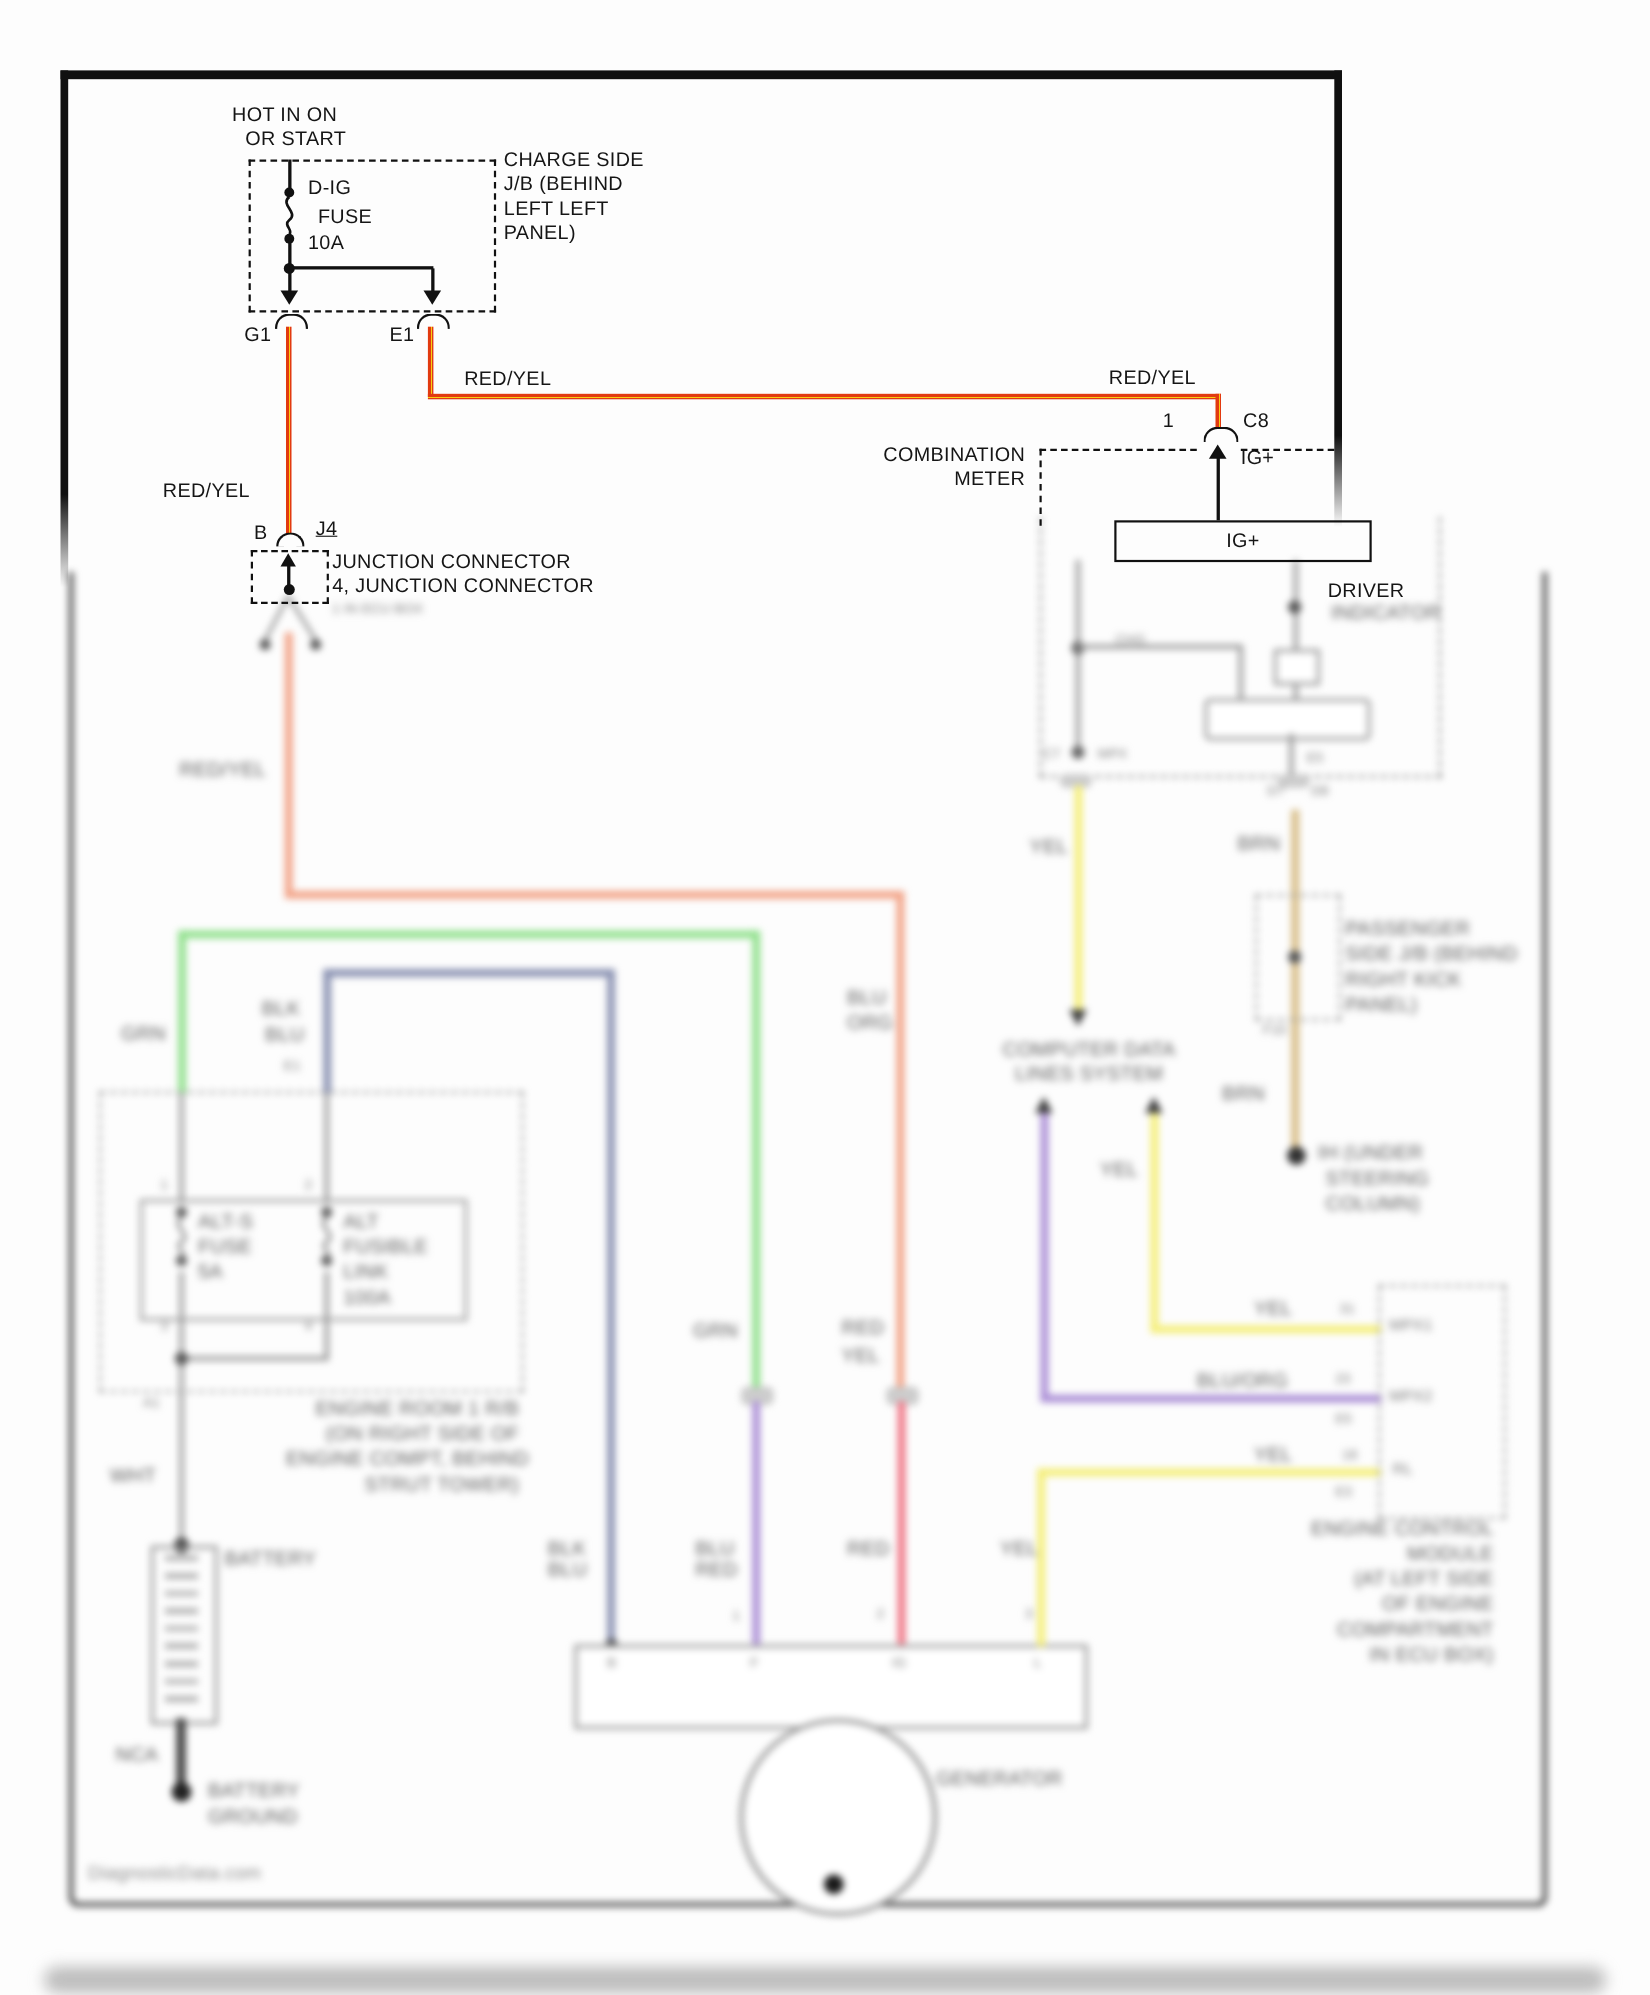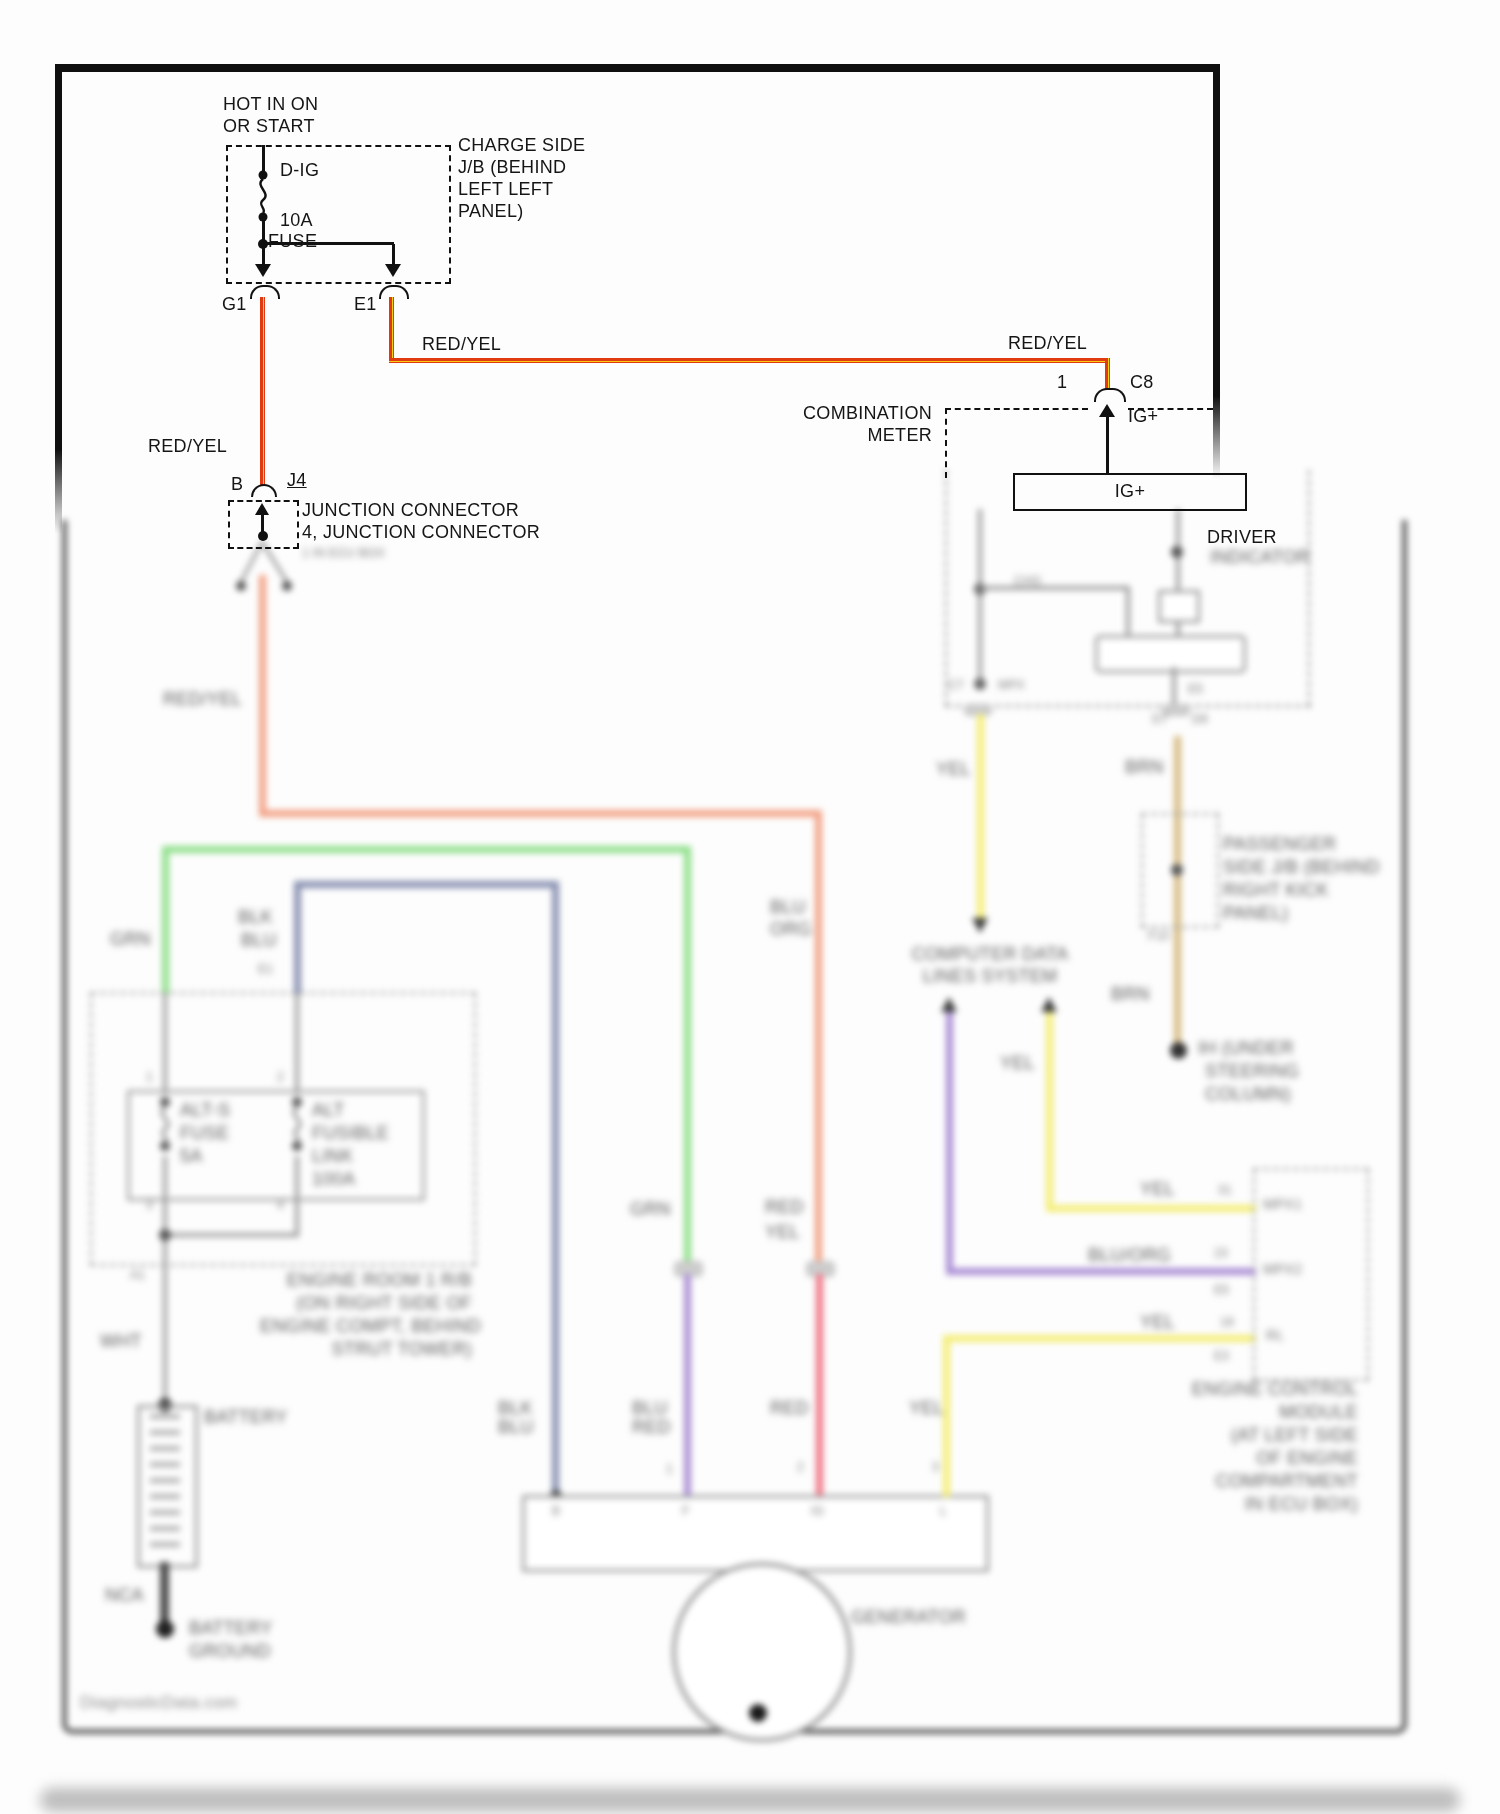--- a/index.html
+++ b/index.html
@@ -210,39 +210,39 @@
     <div class="bt" style="left:1205px;top:1083px;">COLUMN)</div>
 
     <div class="bt" style="left:80px;top:1691px;color:#8a8a8a;font-size:17px;">DiagnosticData.com</div>
     <div class="abs" style="left:40px;top:1788px;width:1420px;height:24px;background:#a8a8a8;opacity:.75;border-radius:12px;filter:blur(6px);"></div>
   </div>
 
   <div class="abs" style="left:55px;top:64px;width:1165px;height:8px;background:#101010;"></div>
   <div class="abs" style="left:55px;top:64px;width:7px;height:470px;background:linear-gradient(180deg,#101010 0 82%,rgba(16,16,16,0));"></div>
   <div class="abs" style="left:1213px;top:64px;width:7px;height:415px;background:linear-gradient(180deg,#101010 0 80%,rgba(16,16,16,0));"></div>
 
-  <div class="lbl" style="left:223px;top:93px;">HOT IN ON</div>
+  <div class="lbl" style="left:211px;top:93px;">HOT IN ON</div>
   <div class="lbl" style="left:223px;top:115px;">OR START</div>
 
   <div class="abs" style="left:226px;top:145px;width:221px;height:135px;border:2.5px dashed #111;"></div>
   <div class="wire" style="left:262px;top:145px;width:2.5px;height:30px;background:#111;"></div>
   <svg class="abs" style="left:250px;top:168px" width="26" height="56" viewBox="0 0 26 56">
     <circle cx="13" cy="7" r="4.5" fill="#111"></circle>
       <circle cx="13" cy="49" r="4.5" fill="#111"></circle>
     <path d="M13,11 C4,18 22,25 13,32 C7,37 17,41 13,45" fill="none" stroke="#111" stroke-width="2.4"></path>
   </svg>
   <div class="wire" style="left:262px;top:217px;width:2.5px;height:30px;background:#111;"></div>
   <div class="dot" style="left:258px;top:239px;width:10px;height:10px;"></div>
   <div class="wire" style="left:263px;top:242px;width:131px;height:2.5px;background:#111;"></div>
   <div class="wire" style="left:262px;top:246px;width:2.5px;height:20px;background:#111;"></div>
   <div class="wire" style="left:392px;top:244px;width:2.5px;height:22px;background:#111;"></div>
   <div class="tri-d" style="left:255px;top:264px;"></div>
   <div class="tri-d" style="left:385px;top:264px;"></div>
   <div class="lbl" style="left:280px;top:159px;">D-IG</div>
-  <div class="lbl" style="left:268px;top:186px;margin-top:44px;">FUSE</div>
+  <div class="lbl" style="left:289px;top:186px;">FUSE</div>
   <div class="lbl" style="left:280px;top:209px;">10A</div>
   <div class="lbl" style="left:458px;top:134px;">CHARGE SIDE</div>
   <div class="lbl" style="left:458px;top:156px;">J/B (BEHIND</div>
   <div class="lbl" style="left:458px;top:178px;">LEFT LEFT</div>
   <div class="lbl" style="left:458px;top:200px;">PANEL)</div>
 
   <div class="cap" style="left:250px;top:285px;width:26px;height:12px;"></div>
   <div class="cap" style="left:379px;top:285px;width:26px;height:12px;"></div>
   <div class="lbl" style="left:222px;top:293px;">G1</div>
   <div class="lbl" style="left:354px;top:293px;">E1</div>

